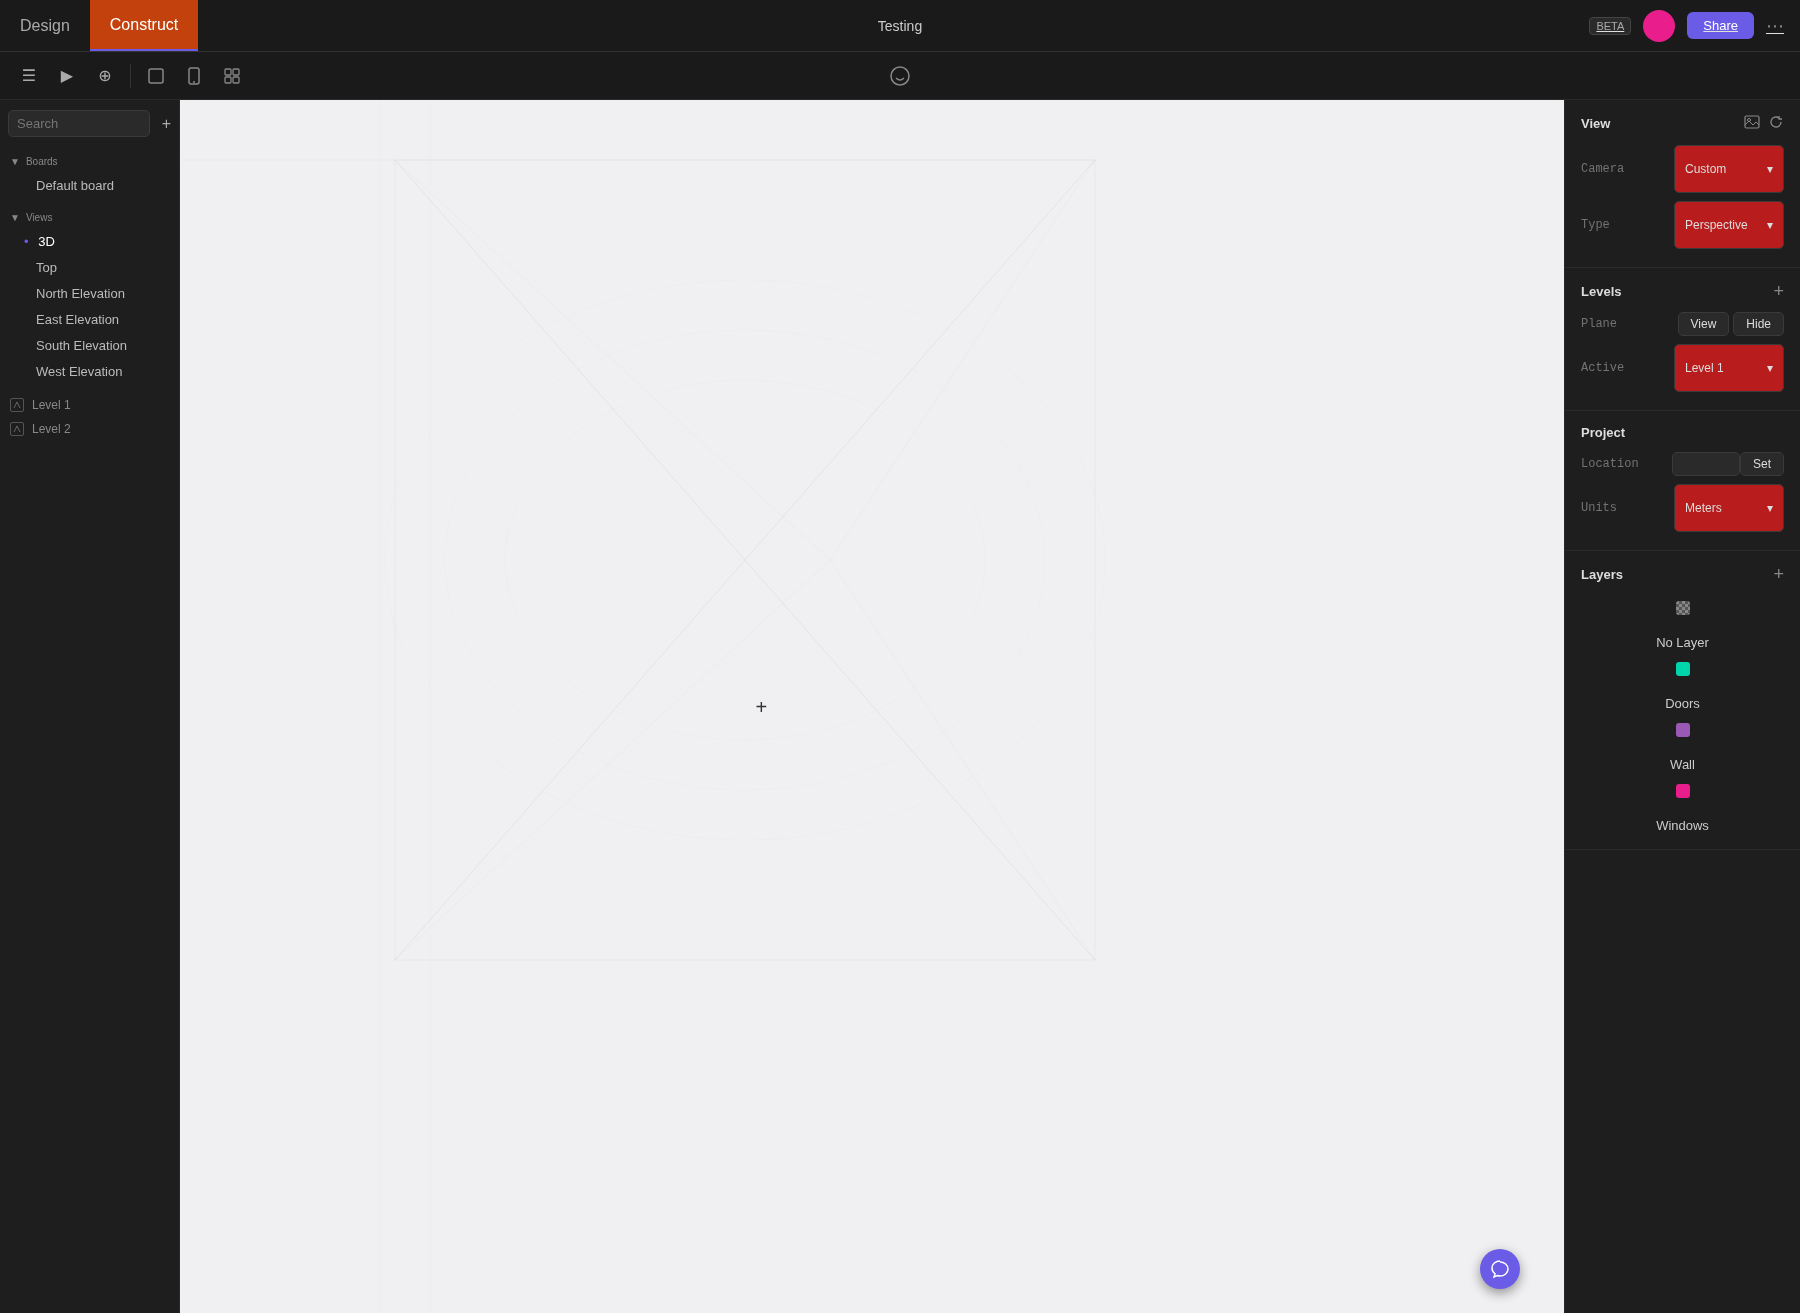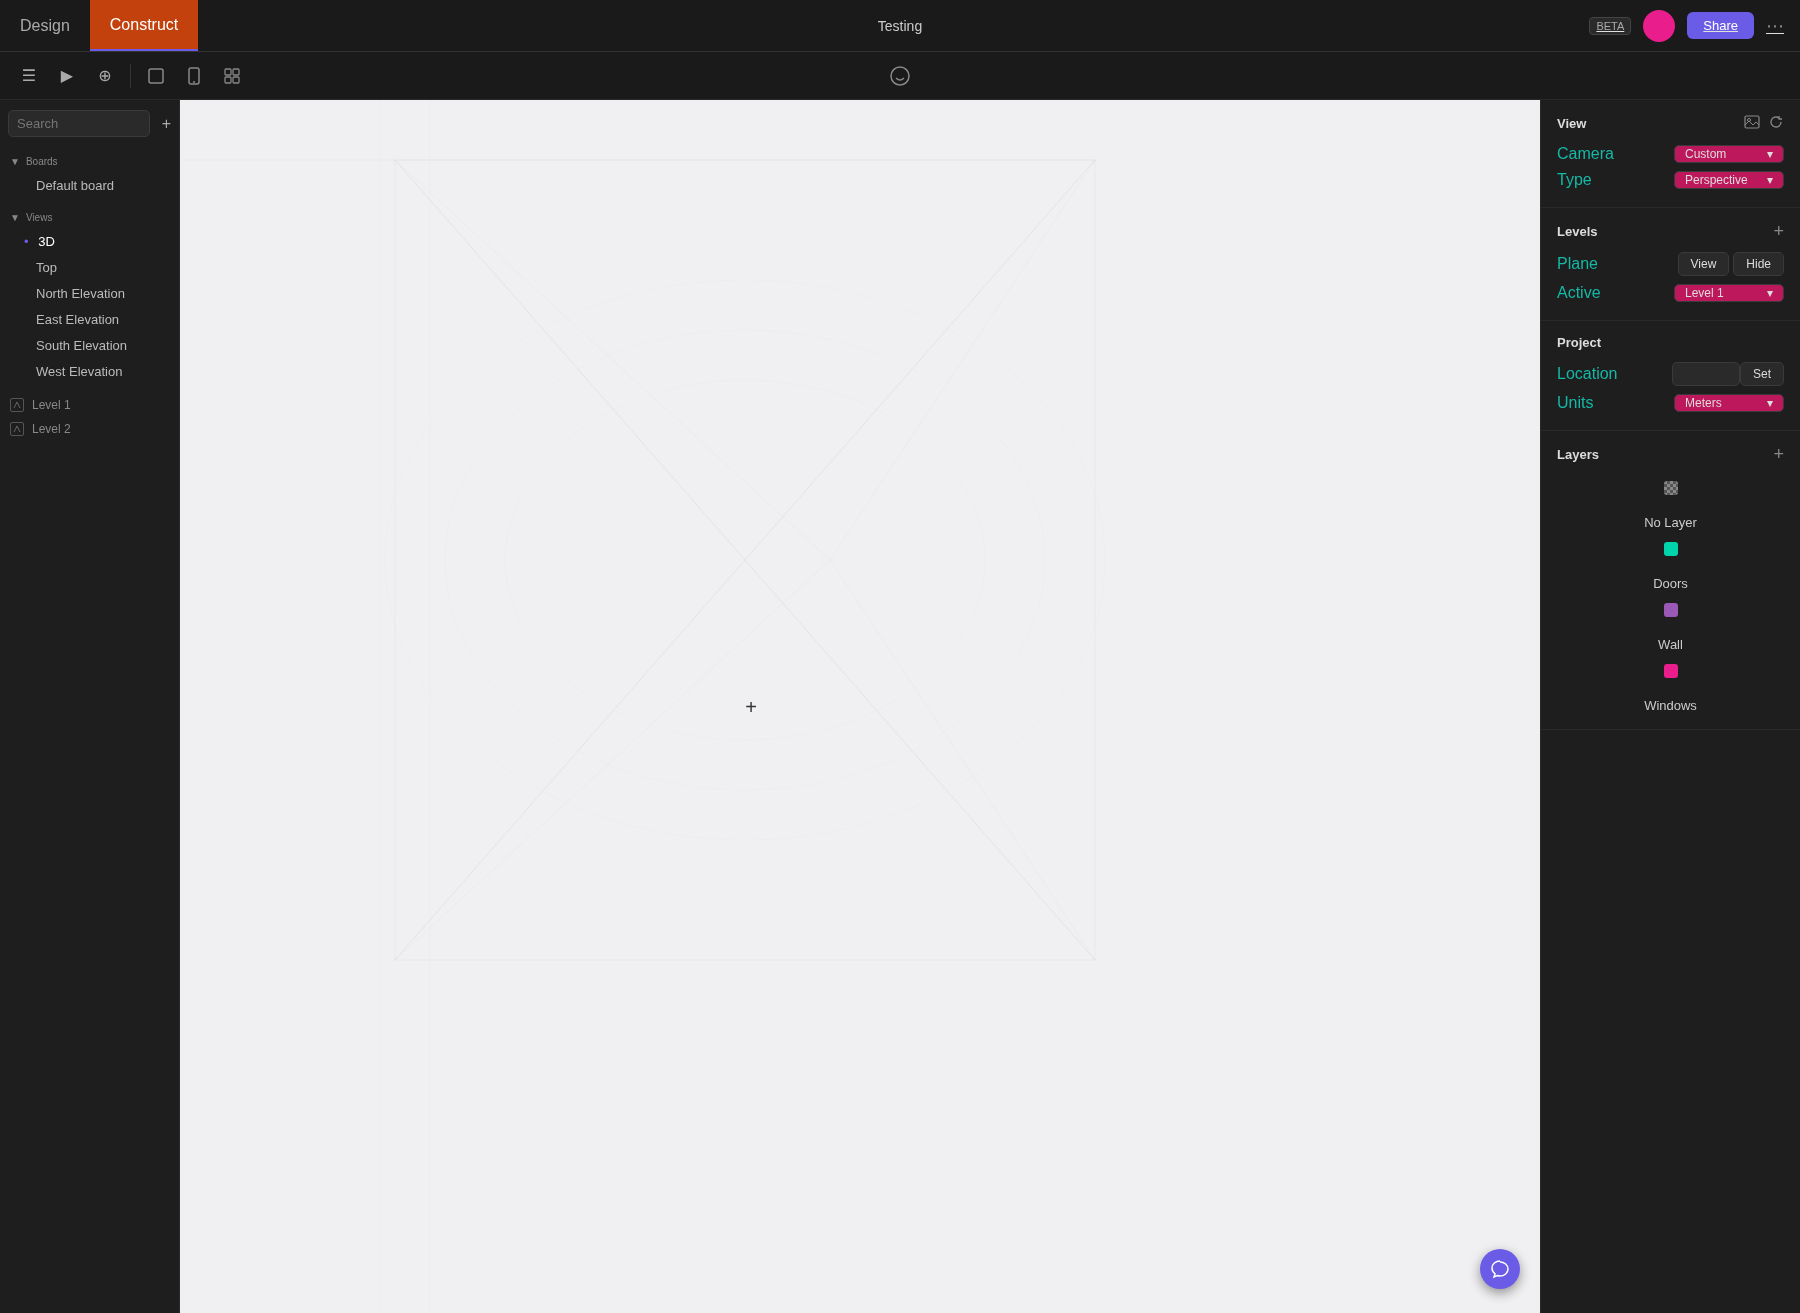--- a/index.html
+++ b/index.html
@@ -241,21 +241,21 @@
     }
     .canvas-lines {
       position: absolute;
       top: 0; left: 0;
       width: 100%;
       height: 100%;
     }
 
     
     .right-panel {
-      width: 260px;
+      width: 236px;
       background: #1e1e1e;
       border-left: 1px solid #2a2a2a;
       flex-shrink: 0;
       overflow-y: auto;
       padding-bottom: 20px;
     }
     .rp-section {
       padding: 14px 16px 10px;
       border-bottom: 1px solid #2a2a2a;
     }
@@ -280,31 +280,32 @@
       cursor: pointer;
       font-size: 14px;
     }
     .rp-row {
       display: flex;
       align-items: center;
       justify-content: space-between;
       margin-bottom: 8px;
     }
     .rp-label {
-      font-size: 16px;
-      color: #14b8a6;
+      font-size: 12px;
+      color: #737373;
+      font-family: Liberation Mono, monospace;
     }
     .rp-dropdown {
       display: flex;
       align-items: center;
       gap: 16px;
-      background: #be185d;
+      background: #b91c1c;
       border: 1px solid #3a3a3a;
       border-radius: 5px;
-      padding: 1px 10px;
+      padding: 16px 10px;
       font-size: 12px;
       color: #ddd;
       cursor: pointer;
       min-width: 110px;
       justify-content: space-between;
     }
     .rp-btn-group {
       display: flex;
       gap: 4px;
     }

